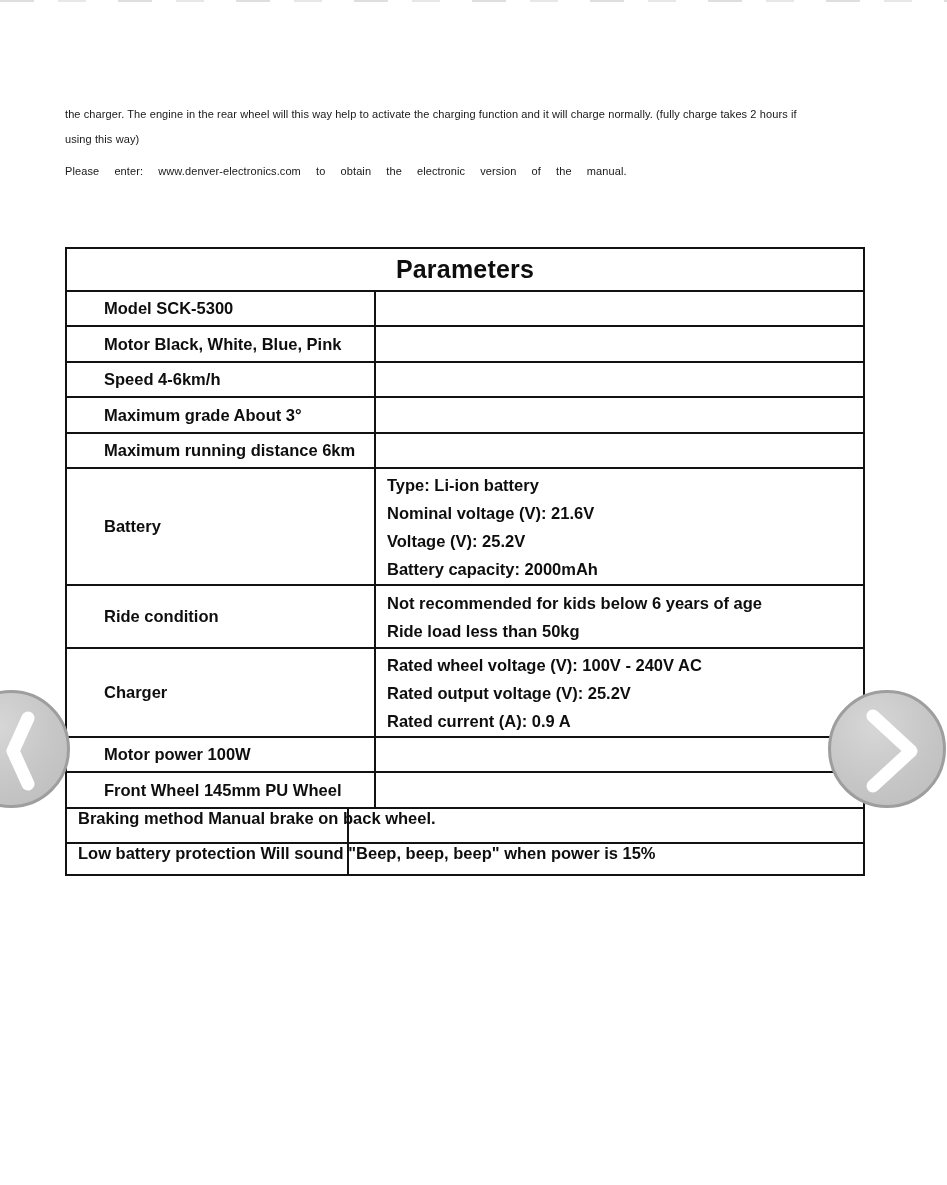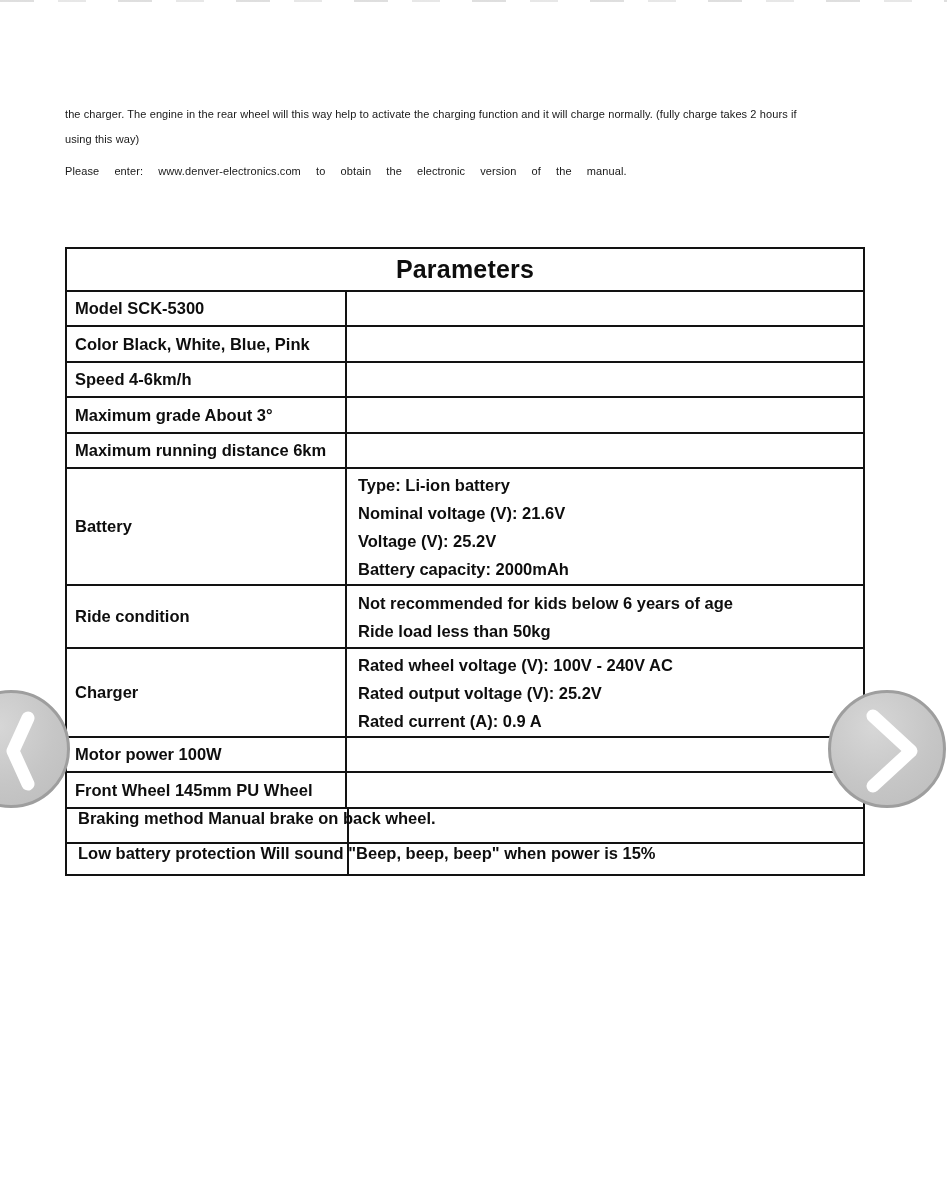--- a/index.html
+++ b/index.html
@@ -41,20 +41,21 @@
   .row.first { border-top: none; }
   .title-row {
     height: 41px; align-items: center; justify-content: center;
     font-size: 25px; letter-spacing: 0.2px;
   }
   .lcell {
     flex: 0 0 280px; width: 280px;
     border-right: 2px solid #121212;
     display: flex; align-items: center;
     padding-left: 8px;
+    margin-left: 29px;
   }
   .rcell {
     flex: 1 1 auto;
     display: flex; flex-direction: column; justify-content: center;
     padding-left: 11px;
   }
   .rcell .line { line-height: 28px; white-space: nowrap; }
   .span-row { }
   .span-row .celltext {
     position: relative; z-index: 1;
@@ -93,21 +94,21 @@
 
   <div class="row" style="height:35px">
     <div class="lcell">
         <span>Model SCK-5300</span>
       </div>
     <div class="rcell"></div>
   </div>
 
   <div class="row" style="height:36px">
     <div class="lcell">
-        <span>Color Black, White, Blue, Pink</span>
+        <span>Motor Black, White, Blue, Pink</span>
       </div>
     <div class="rcell"></div>
   </div>
 
   <div class="row" style="height:35px">
     <div class="lcell">
         <span>Speed 4-6km/h</span>
       </div>
     <div class="rcell"></div>
   </div>

